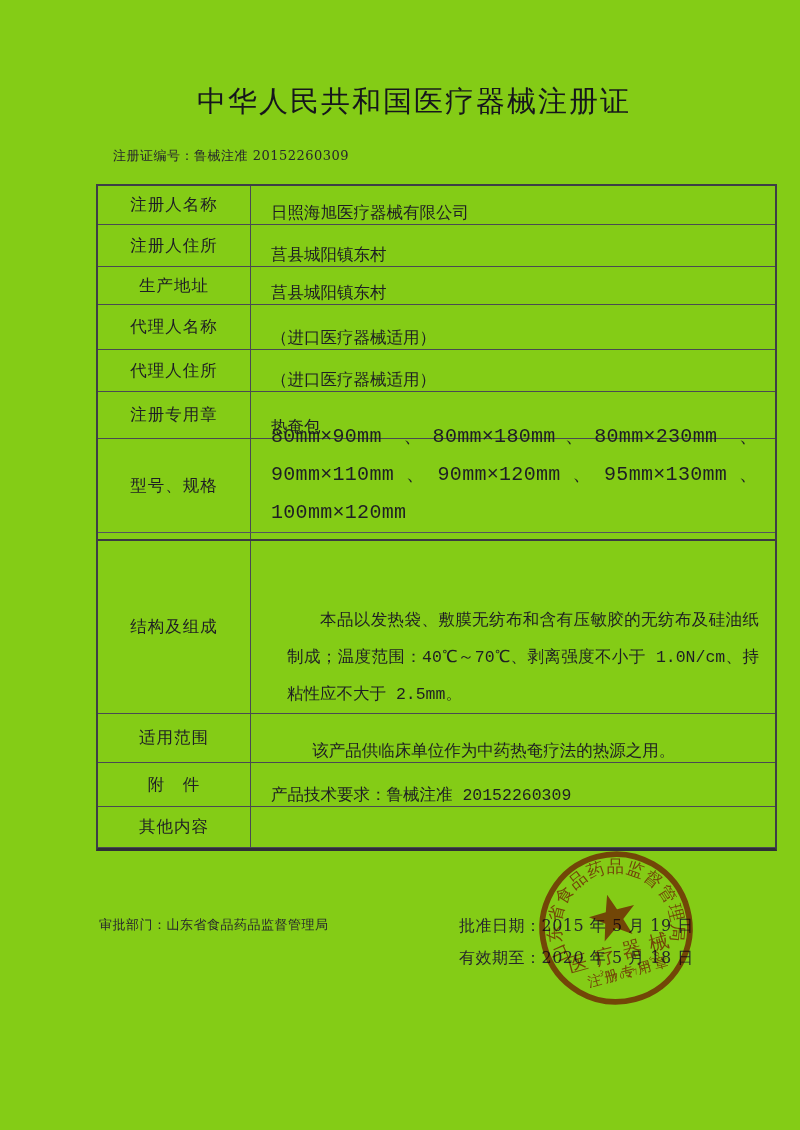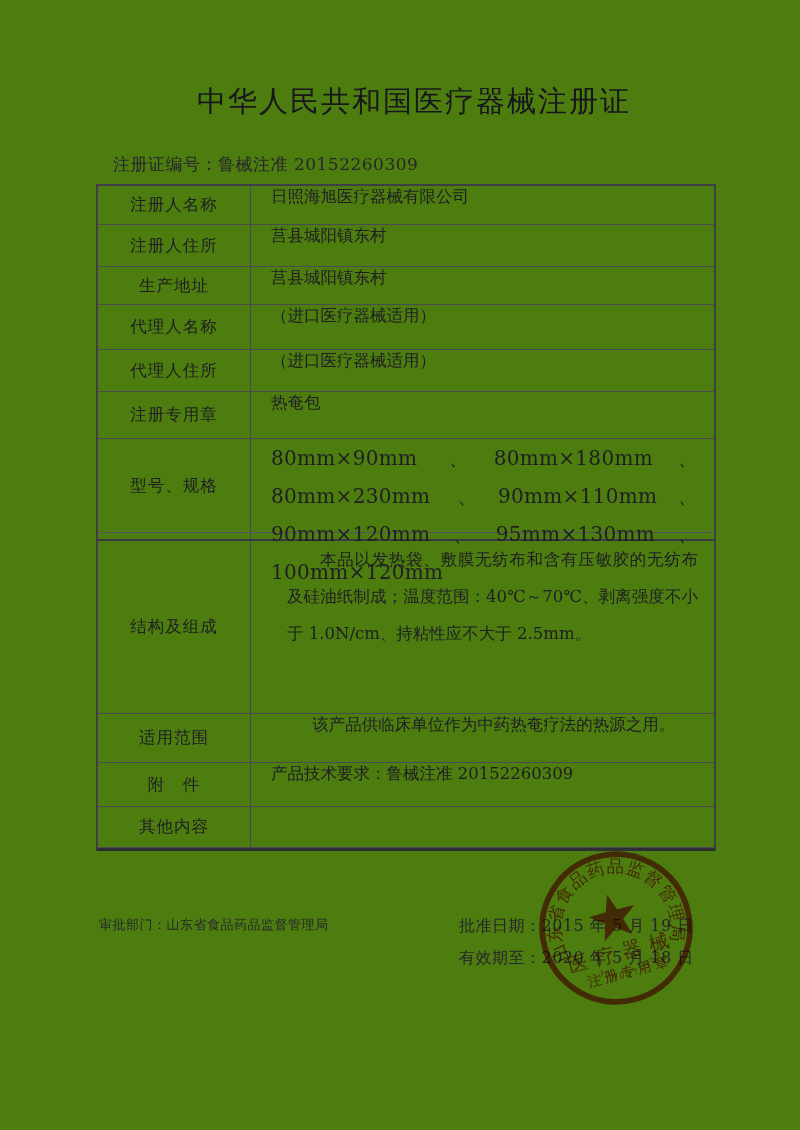--- a/index.html
+++ b/index.html
@@ -5,51 +5,51 @@
   html,body{margin:0;padding:0;}
   body{
     width:800px;height:1130px;
     background:#eef0f4;
     font-family:"DejaVu Serif","Liberation Serif",serif;
     color:#232329;
     overflow:hidden;
   }
   .sheet{
     position:relative;width:800px;height:1130px;
-    background:#4d7c0f;
+    background:#84cc16;
   }
   
   .doc-title{
     position:absolute;top:82px;left:14px;width:800px;
     text-align:center;font-size:29px;letter-spacing:2px;
     color:#16161c;white-space:nowrap;
   }
   
   .cert-line{
-    position:absolute;left:113px;top:153px;
-    font-size:17px;letter-spacing:0.5px;color:#26262c;
+    position:absolute;left:113px;top:147px;
+    font-size:13px;letter-spacing:0.5px;color:#26262c;
   }
   
   .regtable{
-    position:absolute;left:96px;top:184px;width:620px;
+    position:absolute;left:96px;top:184px;width:681px;
     border:2px solid #3e3e46;border-bottom:3px solid #2e2e36;
     box-sizing:border-box;background:transparent;
   }
   .row{display:flex;align-items:stretch;}
   .row.bb{border-bottom:1px solid #4a4a52;}
   .cl{
     width:152px;flex:0 0 152px;border-right:1px solid #4a4a52;
     display:flex;align-items:center;justify-content:center;
     font-size:16.5px;letter-spacing:1px;color:#1e1e24;
     text-align:center;
   }
   .cv{
-    flex:1;display:flex;align-items:flex-start;
+    flex:1;display:flex;align-items:flex-end;
     padding:0 16px 0 20px;font-size:16.5px;color:#1e1e24;
-    box-sizing:border-box;min-width:0;
+    box-sizing:border-box;min-width:0;font-family:Liberation Mono, monospace;
   }
   .cv p{margin:0;width:100%;}
   .r1{height:38px}.r2{height:41px}.r3{height:37px}
   .r4{height:44px}.r5{height:41px}.r6{height:46px}
   .r7{height:93px}
   .gap{height:6px;border-top:1px solid #55555d;border-bottom:2px solid #3a3a42;}
   .gap .cl,.gap .cv{height:auto;}
   .r8{height:172px}.r9{height:48px}.r10{height:43px}
   .r11{height:40px}.r12{height:52px}
   .r7 .cv p{

